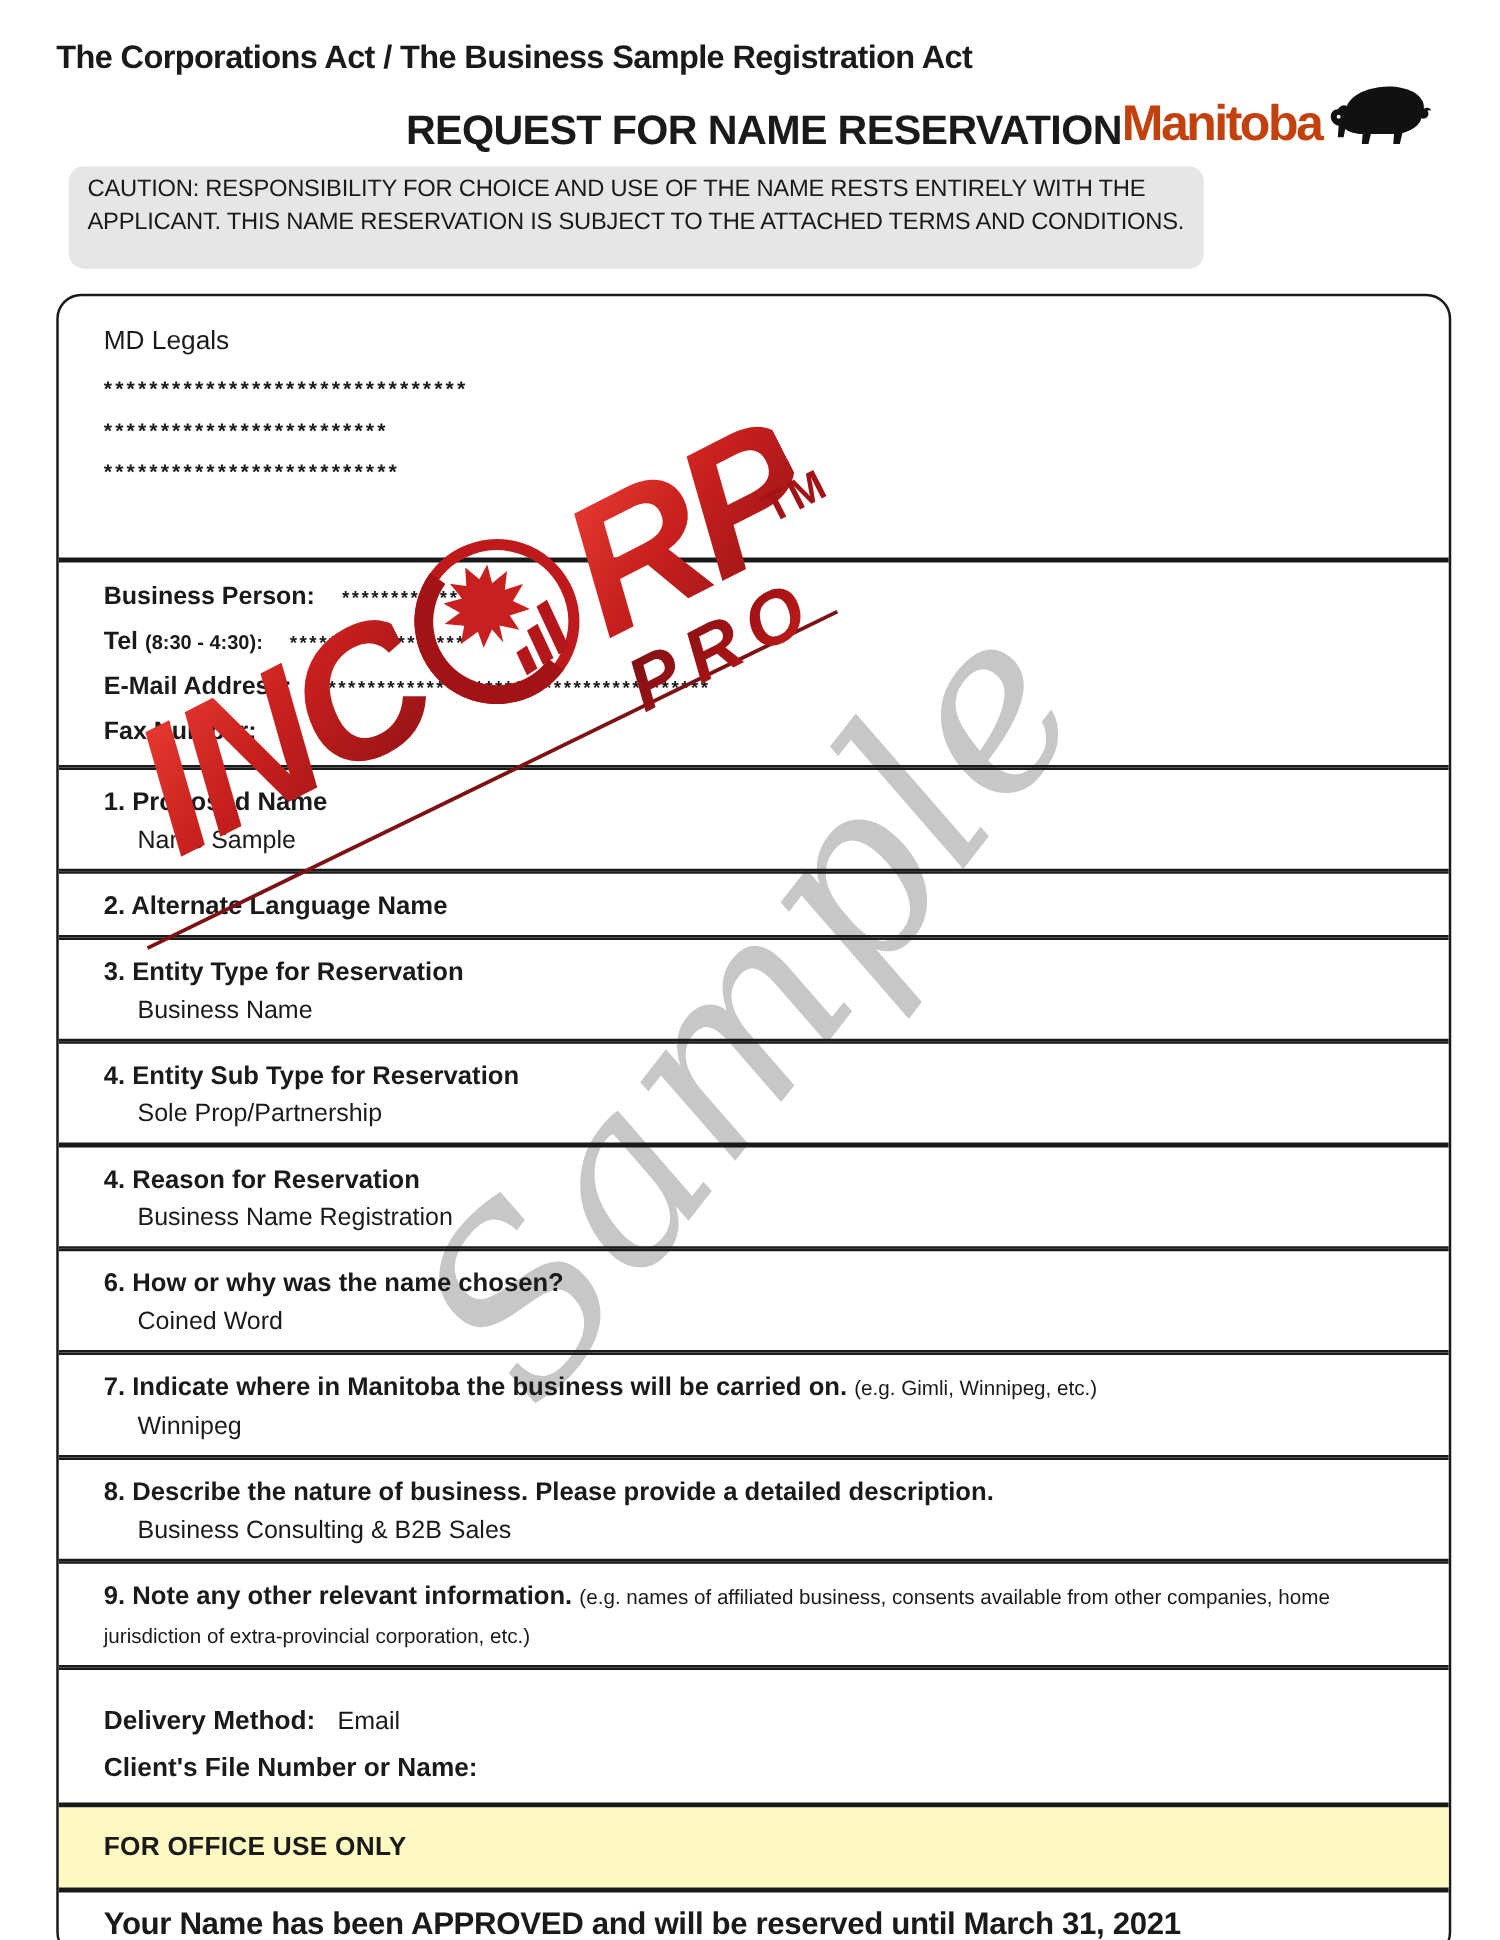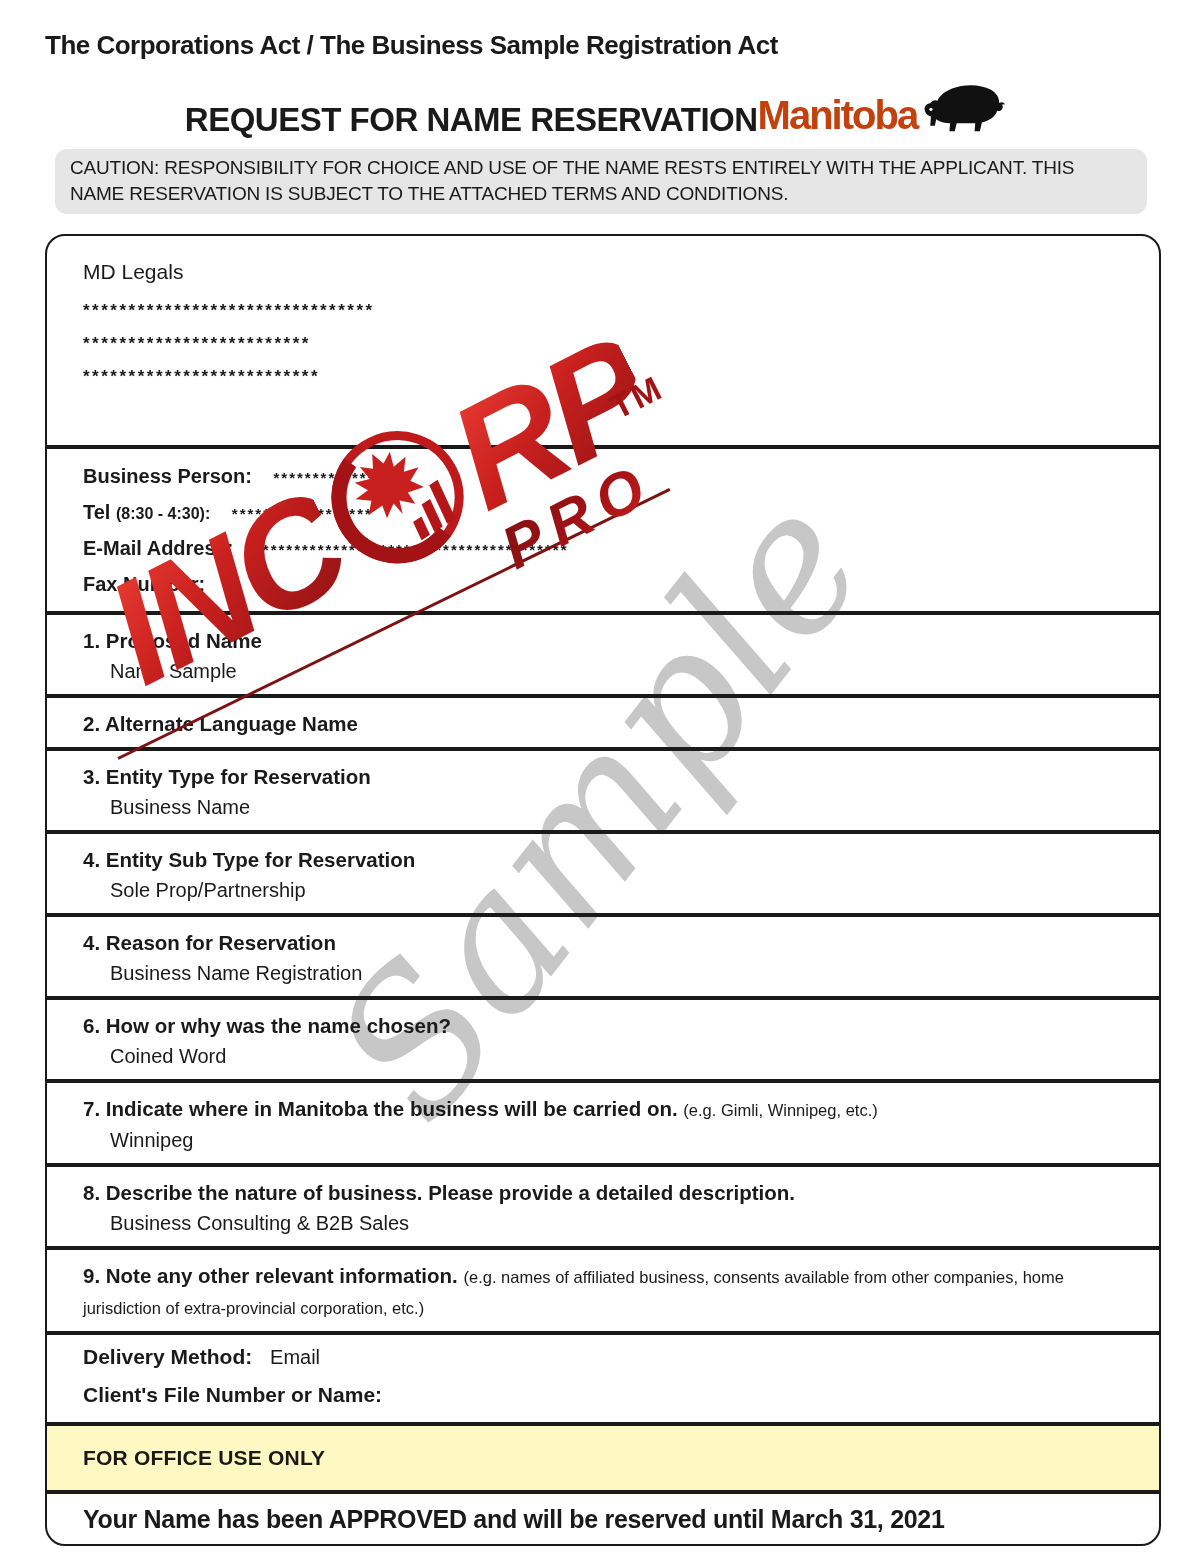--- a/index.html
+++ b/index.html
@@ -6,30 +6,30 @@
   html,body { background:#ffffff; }
   body {
     width:1200px; min-height:1552px; position:relative;
     font-family:"Liberation Sans", sans-serif; color:#1a1a1a;
     overflow:hidden;
   }
   .page { position:relative; width:1200px; min-height:1552px; padding:30px 45px 0 45px; }
 
   
   .act-title { font-size:26px; font-weight:bold; letter-spacing:-0.5px; }
-  .title-row { display:flex; justify-content:center; align-items:flex-end; margin-top:30px; }
+  .title-row { display:flex; justify-content:flex-end; align-items:flex-end; margin-top:14px; }
   .form-title { font-size:33px; font-weight:bold; letter-spacing:-0.5px; }
   .logo { display:flex; align-items:center; gap:4px; margin-right:8px; }
   .logo-text { font-size:40px; font-weight:bold; letter-spacing:-2px; color:#c2410c; }
   .bison { width:86px; height:62px; margin-top:-14px; }
 
   
   .caution {
-    margin:10px 0 0 10px; width:1092px; background:#E6E6E6; border-radius:12px;
-    padding:6px 15px 7px 15px; font-size:19px; line-height:26px; letter-spacing:-0.2px;
+    margin:10px 0 0 10px; width:908px; background:#E6E6E6; border-radius:12px;
+    padding:6px 15px 24px 15px; font-size:19px; line-height:26px; letter-spacing:-0.2px;
   }
 
   
   .form {
     position:relative; z-index:1; margin-top:20px; width:1116px;
     border:2px solid #1a1a1a; border-radius:20px; overflow:hidden;
   }
   .divider { height:2px; border-top:2px solid #1a1a1a; border-bottom:2px solid #1a1a1a; }
   section { padding-left:36px; padding-right:20px; background:transparent; }
 
@@ -42,21 +42,21 @@
   .c-label { font-weight:bold; }
   .c-sub { font-weight:bold; font-size:16px; }
   .c-val { font-weight:bold; font-size:15px; letter-spacing:2px; margin-left:16px; }
 
   .sec-item { min-height:74px; padding-top:11px; padding-bottom:8px; }
   .sec-item.single { min-height:46px; }
   .sec-title { font-size:20.5px; font-weight:bold; line-height:30px; }
   .sec-note { font-size:16.5px; font-weight:normal; }
   .sec-value { font-size:20px; line-height:30px; padding-left:27px; }
 
-  .sec-delivery { min-height:72px; padding-top:3px; padding-bottom:8px; }
+  .sec-delivery { min-height:72px; padding-top:22px; padding-bottom:8px; }
   .d-row { line-height:38px; font-size:21px; }
   .d-label { font-weight:bold; }
   .d-val { font-size:20px; margin-left:12px; }
 
   .sec-office { min-height:64px; background:#fef9c3; display:flex; align-items:center; }
   .office-text { font-size:21px; font-weight:bold; letter-spacing:0.2px; }
 
   .sec-approved { min-height:50px; display:flex; align-items:center; }
   .approved-text { font-size:25px; font-weight:bold; letter-spacing:-0.3px; }
 

